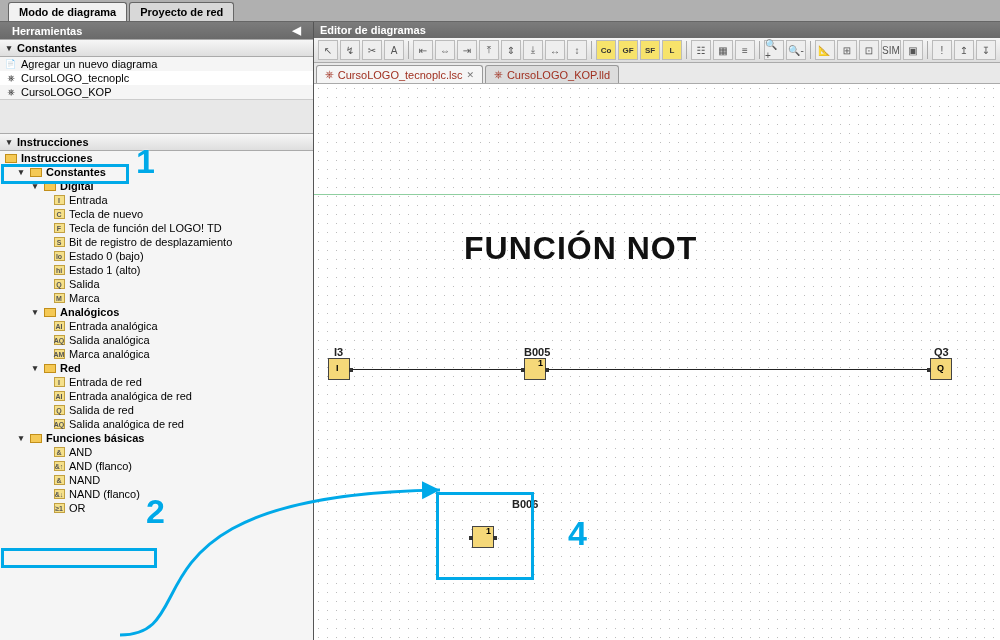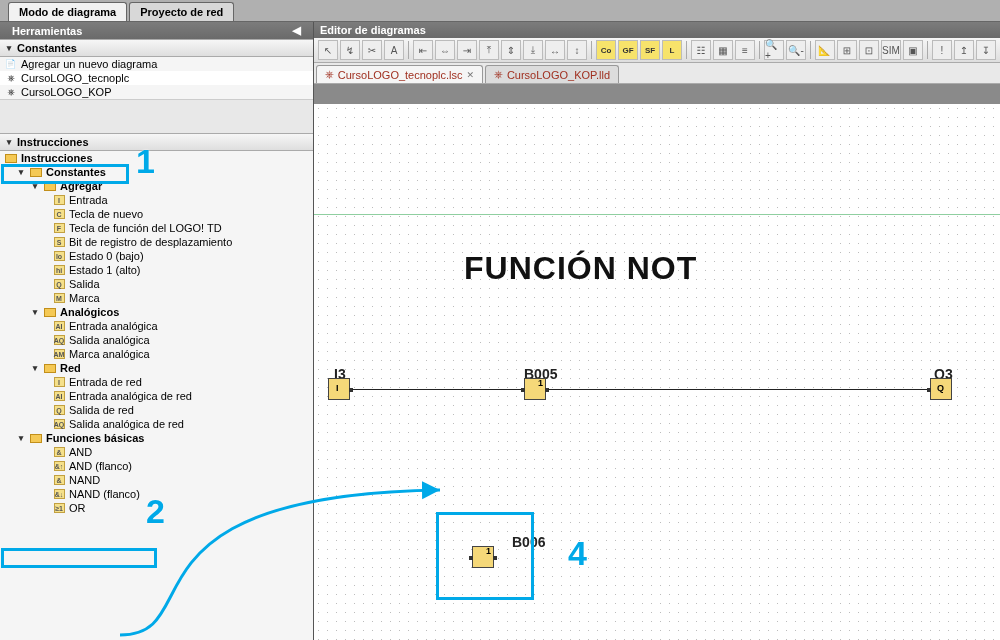--- a/index.html
+++ b/index.html
@@ -35,30 +35,30 @@
 .toolbar { background: linear-gradient(#f6f6f6,#dedede); border-bottom:1px solid #aaa; padding:2px 4px; display:flex; gap:2px; align-items:center; flex-wrap:nowrap; }
 .tbtn { width:20px; height:20px; border:1px solid #bbb; background:#eee; display:flex; align-items:center; justify-content:center; font-size:10px; color:#555; cursor:pointer; }
 .tbtn.y{background:#f7e36b; color:#333; font-weight:bold; font-size:8px;}
 .tsep{ width:1px; height:18px; background:#aaa; margin:0 2px; }
 
 .doc-tabs { background:#e9e9e9; border-bottom:1px solid #aaa; display:flex; padding:2px 2px 0; gap:2px; }
 .doc-tab { font-size:11px; padding:2px 8px; border:1px solid #999; border-bottom:none; border-radius:3px 3px 0 0; background:#dcdcdc; color:#a03020; display:flex; align-items:center; gap:4px; cursor:pointer;}
 .doc-tab.active{ background:#f5f5f5; }
 .doc-tab .x{ color:#777; font-size:9px; }
 
-.canvas { flex:1; position:relative; background:#fff; overflow:hidden;margin-top:20px; }
+.canvas { flex:1; position:relative; background:#fff; overflow:hidden; }
 .grid { position:absolute; inset:0;
   background-image: radial-gradient(circle, #bcbcbc 0.6px, transparent 0.6px);
   background-size: 9px 9px; }
 .hline { position:absolute; left:0; right:0; height:1px; background:#8fcfa0; }
 .title-big { position:absolute; font-size:32px; font-weight:bold; color:#111; letter-spacing:1px; }
 .block { position:absolute; width:22px; height:22px; background:#f5d879; border:1px solid #444; }
 .block .dot-r{position:absolute; right:-4px; top:9px; width:4px; height:4px; background:#333;}
 .block .dot-l{position:absolute; left:-4px; top:9px; width:4px; height:4px; background:#333;}
-.blabel{ position:absolute; font-size:14px; color:#222; font-weight:bold;}
+.blabel{ position:absolute; font-size:11px; color:#222; font-weight:bold;}
 .wire{ position:absolute; height:1px; background:#222; }
 .not-sym{ position:absolute; font-size:9px; right:2px; top:-1px; font-weight:bold;}
 
 
 .anno-num{ position:absolute; color:#00a9e8; font-weight:bold; font-size:34px; pointer-events:none; text-shadow:0 0 2px #fff;}
 .anno-box{ position:absolute; border:3px solid #00a9e8; pointer-events:none;}
 .curve{ position:absolute; pointer-events:none; }
 </style>
 </head>
 <body>
@@ -115,21 +115,21 @@
             <span class="ticon">
               <span class="folder"></span>
             </span>
             <span>Constantes</span>
           </div>
         <div class="tree-row ind2 bold">
             <span class="chev">▾</span>
             <span class="ticon">
               <span class="folder"></span>
             </span>
-            <span>Agregar</span>
+            <span>Digital</span>
           </div>
 
         <div class="tree-row ind3">
             <span class="ticon">
               <span class="node-ic">I</span>
             </span>
             <span>Entrada</span>
           </div>
         <div class="tree-row ind3">
             <span class="ticon">
@@ -348,21 +348,21 @@
         </div>
 
         <div class="wire" style="left:234px; top:285px; width:382px;"></div>
 
         <div class="blabel" style="left:620px; top:262px;">Q3</div>
         <div class="block" style="left:616px; top:274px;">
           <span class="not-sym" style="left:6px; top:4px; right:auto;">Q</span>
           <span class="dot-l"></span>
         </div>
 
-        <div class="blabel" style="left:158px; top:430px;padding-left:40px;">B006</div>
+        <div class="blabel" style="left:158px; top:414px;padding-left:40px;">B006</div>
         <div class="block" style="left:158px; top:442px;">
           <span class="not-sym">1</span>
           <span class="dot-l"></span>
             <span class="dot-r"></span>
         </div>
 
         <div class="anno-box" style="left:122px; top:408px; width:98px; height:88px;"></div>
         <div class="anno-num" style="left:254px; top:430px;">4</div>
       </div>
     </div>

